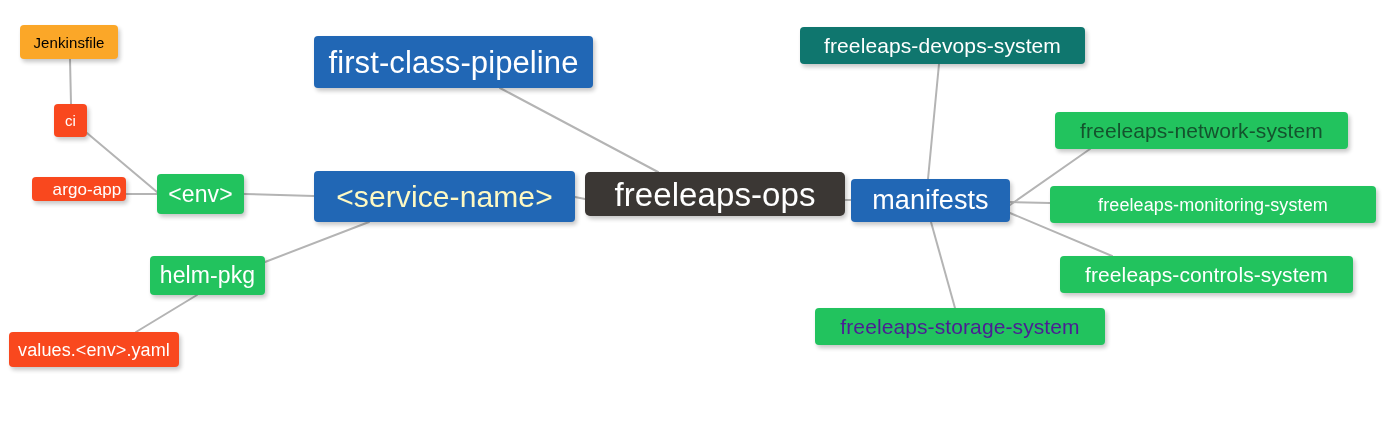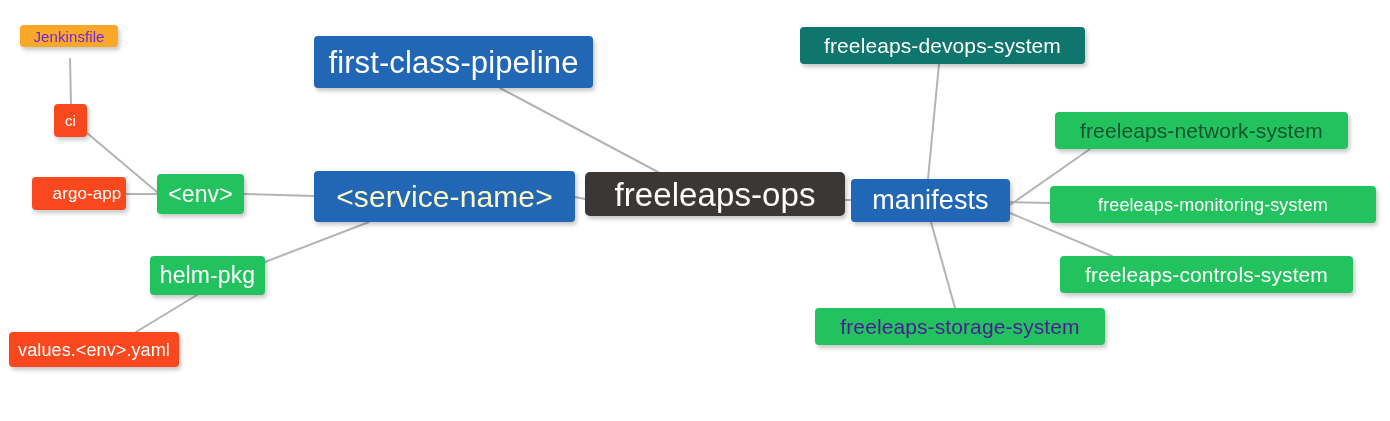--- a/index.html
+++ b/index.html
@@ -79,23 +79,23 @@
       <line x1="575" y1="197" x2="585" y2="199" class="edge-line" stroke="#b4b4b4"></line>
       <line x1="500" y1="88" x2="658" y2="172" class="edge-line" stroke="#b4b4b4"></line>
       <line x1="845" y1="200" x2="851" y2="200" class="edge-line" stroke="#b4b4b4"></line>
       <line x1="928" y1="179" x2="939" y2="64" class="edge-line" stroke="#b4b4b4"></line>
       <line x1="1010" y1="205" x2="1090" y2="149" class="edge-line" stroke="#b4b4b4"></line>
       <line x1="1010" y1="202" x2="1050" y2="203" class="edge-line" stroke="#b4b4b4"></line>
       <line x1="1010" y1="213" x2="1112" y2="256" class="edge-line" stroke="#b4b4b4"></line>
       <line x1="931" y1="222" x2="955" y2="308" class="edge-line" stroke="#b4b4b4"></line>
     </svg>
   <div id="node-layer">
-      <div class="mm-node n-orange" style="left: 20px; top: 25px; width: 98px; height: 22px; font-size: 15px; background: rgb(251, 167, 40); color: #6d28d9;">Jenkinsfile</div>
+      <div class="mm-node n-orange" style="left: 20px; top: 25px; width: 98px; height: 34px; font-size: 15px; background: rgb(251, 167, 40); color: #000000;">Jenkinsfile</div>
       <div class="mm-node n-red" style="left: 54px; top: 104px; width: 33px; height: 33px; font-size: 15px; background: rgb(249, 72, 30); color: rgb(255, 255, 255);">ci</div>
-      <div class="mm-node n-red" style="left: 32px; top: 177px; width: 94px; height: 33px; font-size: 17px; background: rgb(249, 72, 30); color: rgb(255, 255, 255); padding-left: 28px;">argo-app</div>
+      <div class="mm-node n-red" style="left: 32px; top: 177px; width: 94px; height: 24px; font-size: 17px; background: rgb(249, 72, 30); color: rgb(255, 255, 255); padding-left: 28px;">argo-app</div>
       <div class="mm-node n-green" style="left: 157px; top: 174px; width: 87px; height: 40px; font-size: 23px; background: rgb(34, 195, 94); color: rgb(255, 255, 255);">&lt;env&gt;</div>
       <div class="mm-node n-green" style="left: 150px; top: 256px; width: 115px; height: 39px; font-size: 23px; background: rgb(34, 195, 94); color: rgb(255, 255, 255);">helm-pkg</div>
       <div class="mm-node n-red" style="left: 9px; top: 332px; width: 170px; height: 35px; font-size: 18px; background: rgb(249, 72, 30); color: rgb(255, 255, 255);">values.&lt;env&gt;.yaml</div>
       <div class="mm-node n-blue" style="left: 314px; top: 36px; width: 279px; height: 52px; font-size: 31px; background: rgb(33, 103, 181); color: rgb(255, 255, 255);">first-class-pipeline</div>
       <div class="mm-node n-blue" style="left: 314px; top: 171px; width: 261px; height: 51px; font-size: 30px; background: rgb(33, 103, 181); color: #fef9c3;">&lt;service-name&gt;</div>
       <div class="mm-node n-root" style="left: 585px; top: 172px; width: 260px; height: 44px; font-size: 33px; background: rgb(59, 55, 52); color: rgb(255, 255, 255);">freeleaps-ops</div>
       <div class="mm-node n-blue" style="left: 851px; top: 179px; width: 159px; height: 43px; font-size: 27px; background: rgb(33, 103, 181); color: rgb(255, 255, 255);">manifests</div>
       <div class="mm-node n-green" style="left: 800px; top: 27px; width: 285px; height: 37px; font-size: 21px; background: #0f766e; color: rgb(255, 255, 255);">freeleaps-devops-system</div>
       <div class="mm-node n-green" style="left: 1055px; top: 112px; width: 293px; height: 37px; font-size: 21px; background: rgb(34, 195, 94); color: #14532d;">freeleaps-network-system</div>
       <div class="mm-node n-green" style="left: 1050px; top: 186px; width: 326px; height: 37px; font-size: 18px; background: rgb(34, 195, 94); color: rgb(255, 255, 255);">freeleaps-monitoring-system</div>

